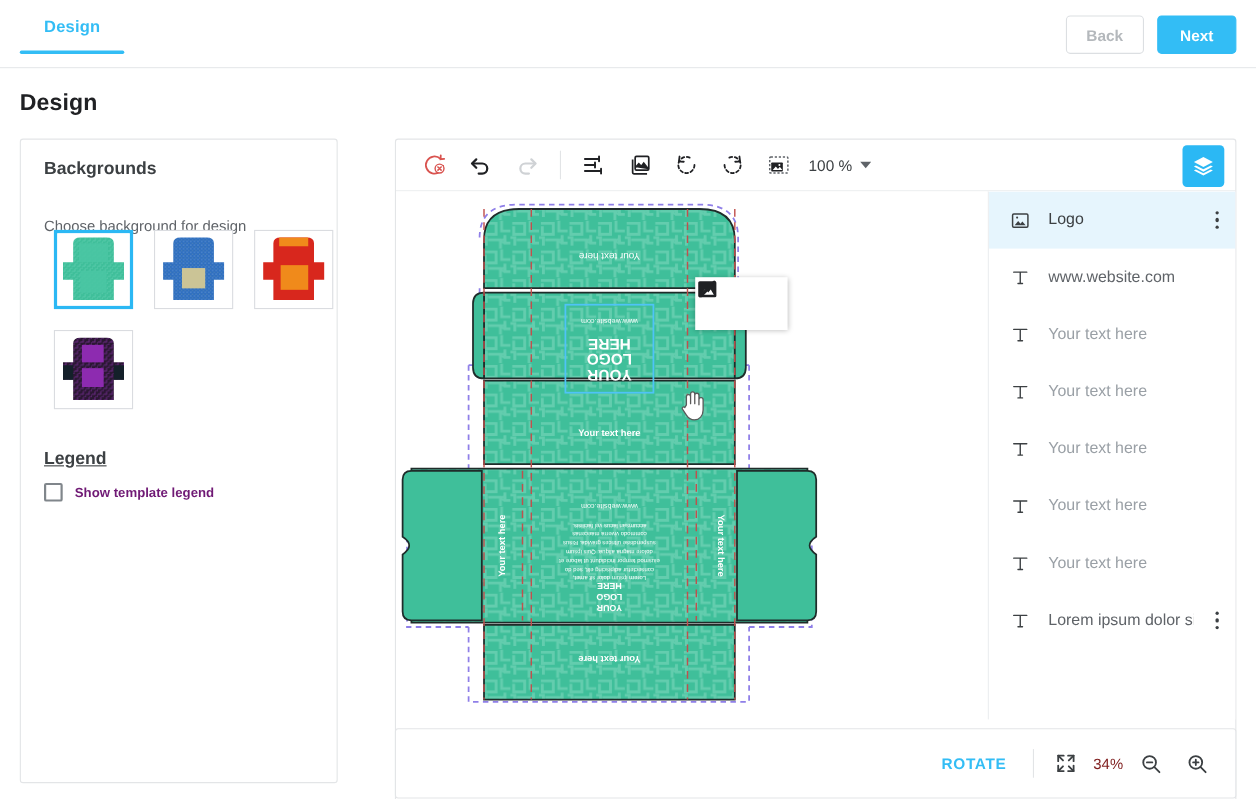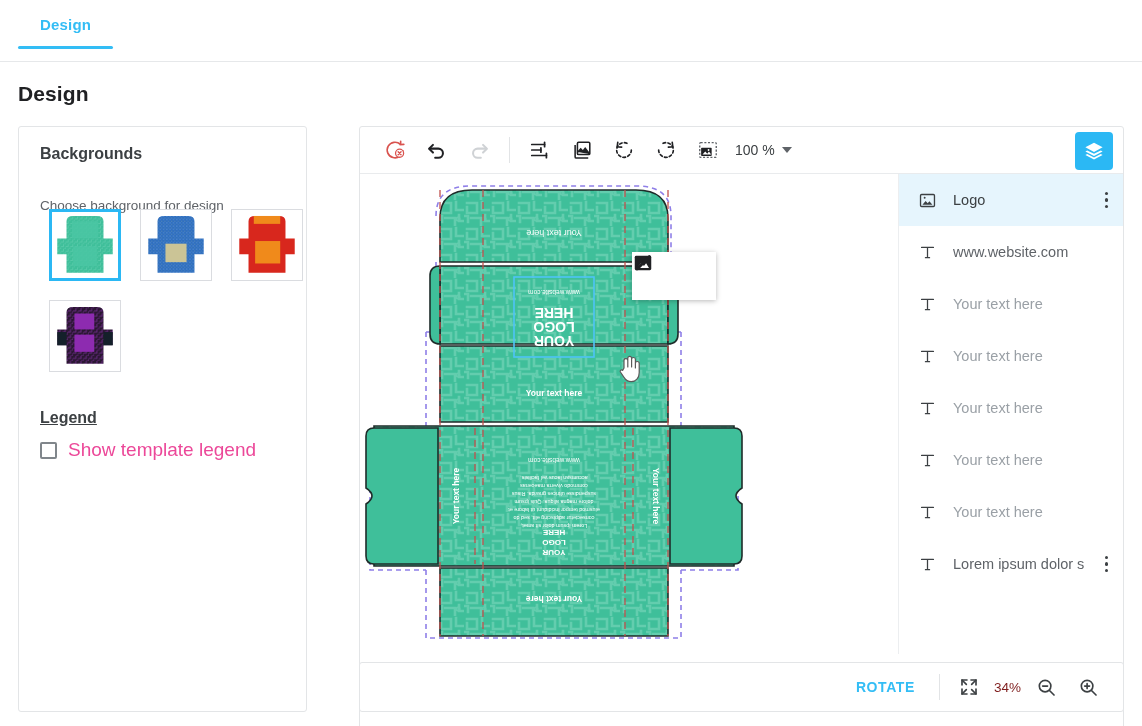--- a/index.html
+++ b/index.html
@@ -55,21 +55,21 @@
   #thumbs { position: absolute; left: 30px; top: 82px; width: 270px; display: flex; flex-wrap: wrap; gap: 19px; }
   .thumb {
     width: 72px; height: 72px; border: 1px solid #dadce0; background: #fff;
     cursor: pointer; position: relative; overflow: hidden; padding: 2px;
   }
   .thumb.selected { border: 3px solid #2bb8f4; padding: 0; }
   .thumb svg { display: block; width: 100%; height: 100%; }
   #legend-title { position: absolute; left: 21px; top: 282px; font-size: 16px; font-weight: bold; color: #3c4043; text-decoration: underline; }
   #legend-row { position: absolute; left: 21px; top: 312px; display: flex; align-items: center; gap: 11px; cursor: pointer; }
   .chkbox { width: 17px; height: 17px; border: 2px solid #80868b; border-radius: 2px; background: #fff; }
-  #legend-row span { font-size: 19px; color: #ec4899; }
+  #legend-row span { font-size: 12px; color: #701a75; font-weight: bold; }
 
   
   #editor {
     position: absolute; left: 359px; top: 126px; width: 765px; height: 672px;
     border: 1px solid #e3e5e7; border-radius: 3px; background: #fff; overflow: hidden;
   }
   #toolbar {
     position: absolute; left: 0; top: 0; width: 765px; height: 47px;
     border-bottom: 1px solid #e9ebed; display: flex; align-items: center;
     padding-left: 14px; gap: 0;
@@ -119,35 +119,39 @@
   .layer.active { background: #e6f5fd; }
   .layer .lname { font-size: 14.5px; color: #9aa0a6; flex: 1; white-space: nowrap; overflow: hidden; }
   .layer.active .lname { color: #3c4043; }
   .layer.named .lname { color: #5f6368; }
   .ticon { width: 20px; display: flex; justify-content: center; color: #5f6368; }
   .kebab { display: flex; flex-direction: column; gap: 3px; padding: 6px 4px; }
   .kebab i { width: 3.5px; height: 3.5px; border-radius: 50%; background: #3c4043; display: block; }
 
   
   #bottom-bar {
-    position: absolute; left: 359px; top: 662px; width: 765px; height: 50px;
+    position: absolute; left: 359px; top: 662px; width: 765px; height: 64px;
     border: 1px solid #e3e5e7; border-radius: 3px; background: #fff;
     display: flex; align-items: center; justify-content: flex-end; padding-right: 14px; gap: 0;
   }
   #rotate-btn { font-size: 14px; font-weight: bold; color: #33bdf5; letter-spacing: .6px; cursor: pointer; padding: 0 16px; }
   #bsep { width: 1px; height: 26px; background: #e2e4e6; margin: 0 8px; }
   .bbtn { width: 42px; height: 38px; display: flex; align-items: center; justify-content: center; cursor: pointer; }
   #zoom-pct { font-size: 13.5px; color: #7f1d1d; padding: 0 4px; }
 </style>
 </head>
 <body>
 
 <div id="top-bar">
   <div id="tabs">
     <button class="tab active">Design</button>
+  </div>
+  <div id="top-actions">
+    <button class="btn btn-ghost">Back</button>
+    <button class="btn btn-primary">Next</button>
   </div>
 </div>
 
 <div id="page-title">Design</div>
 
 <div id="sidebar">
   <div id="bg-title">Backgrounds</div>
   <div id="bg-sub">Choose background for design</div>
 
   <div id="thumbs">

